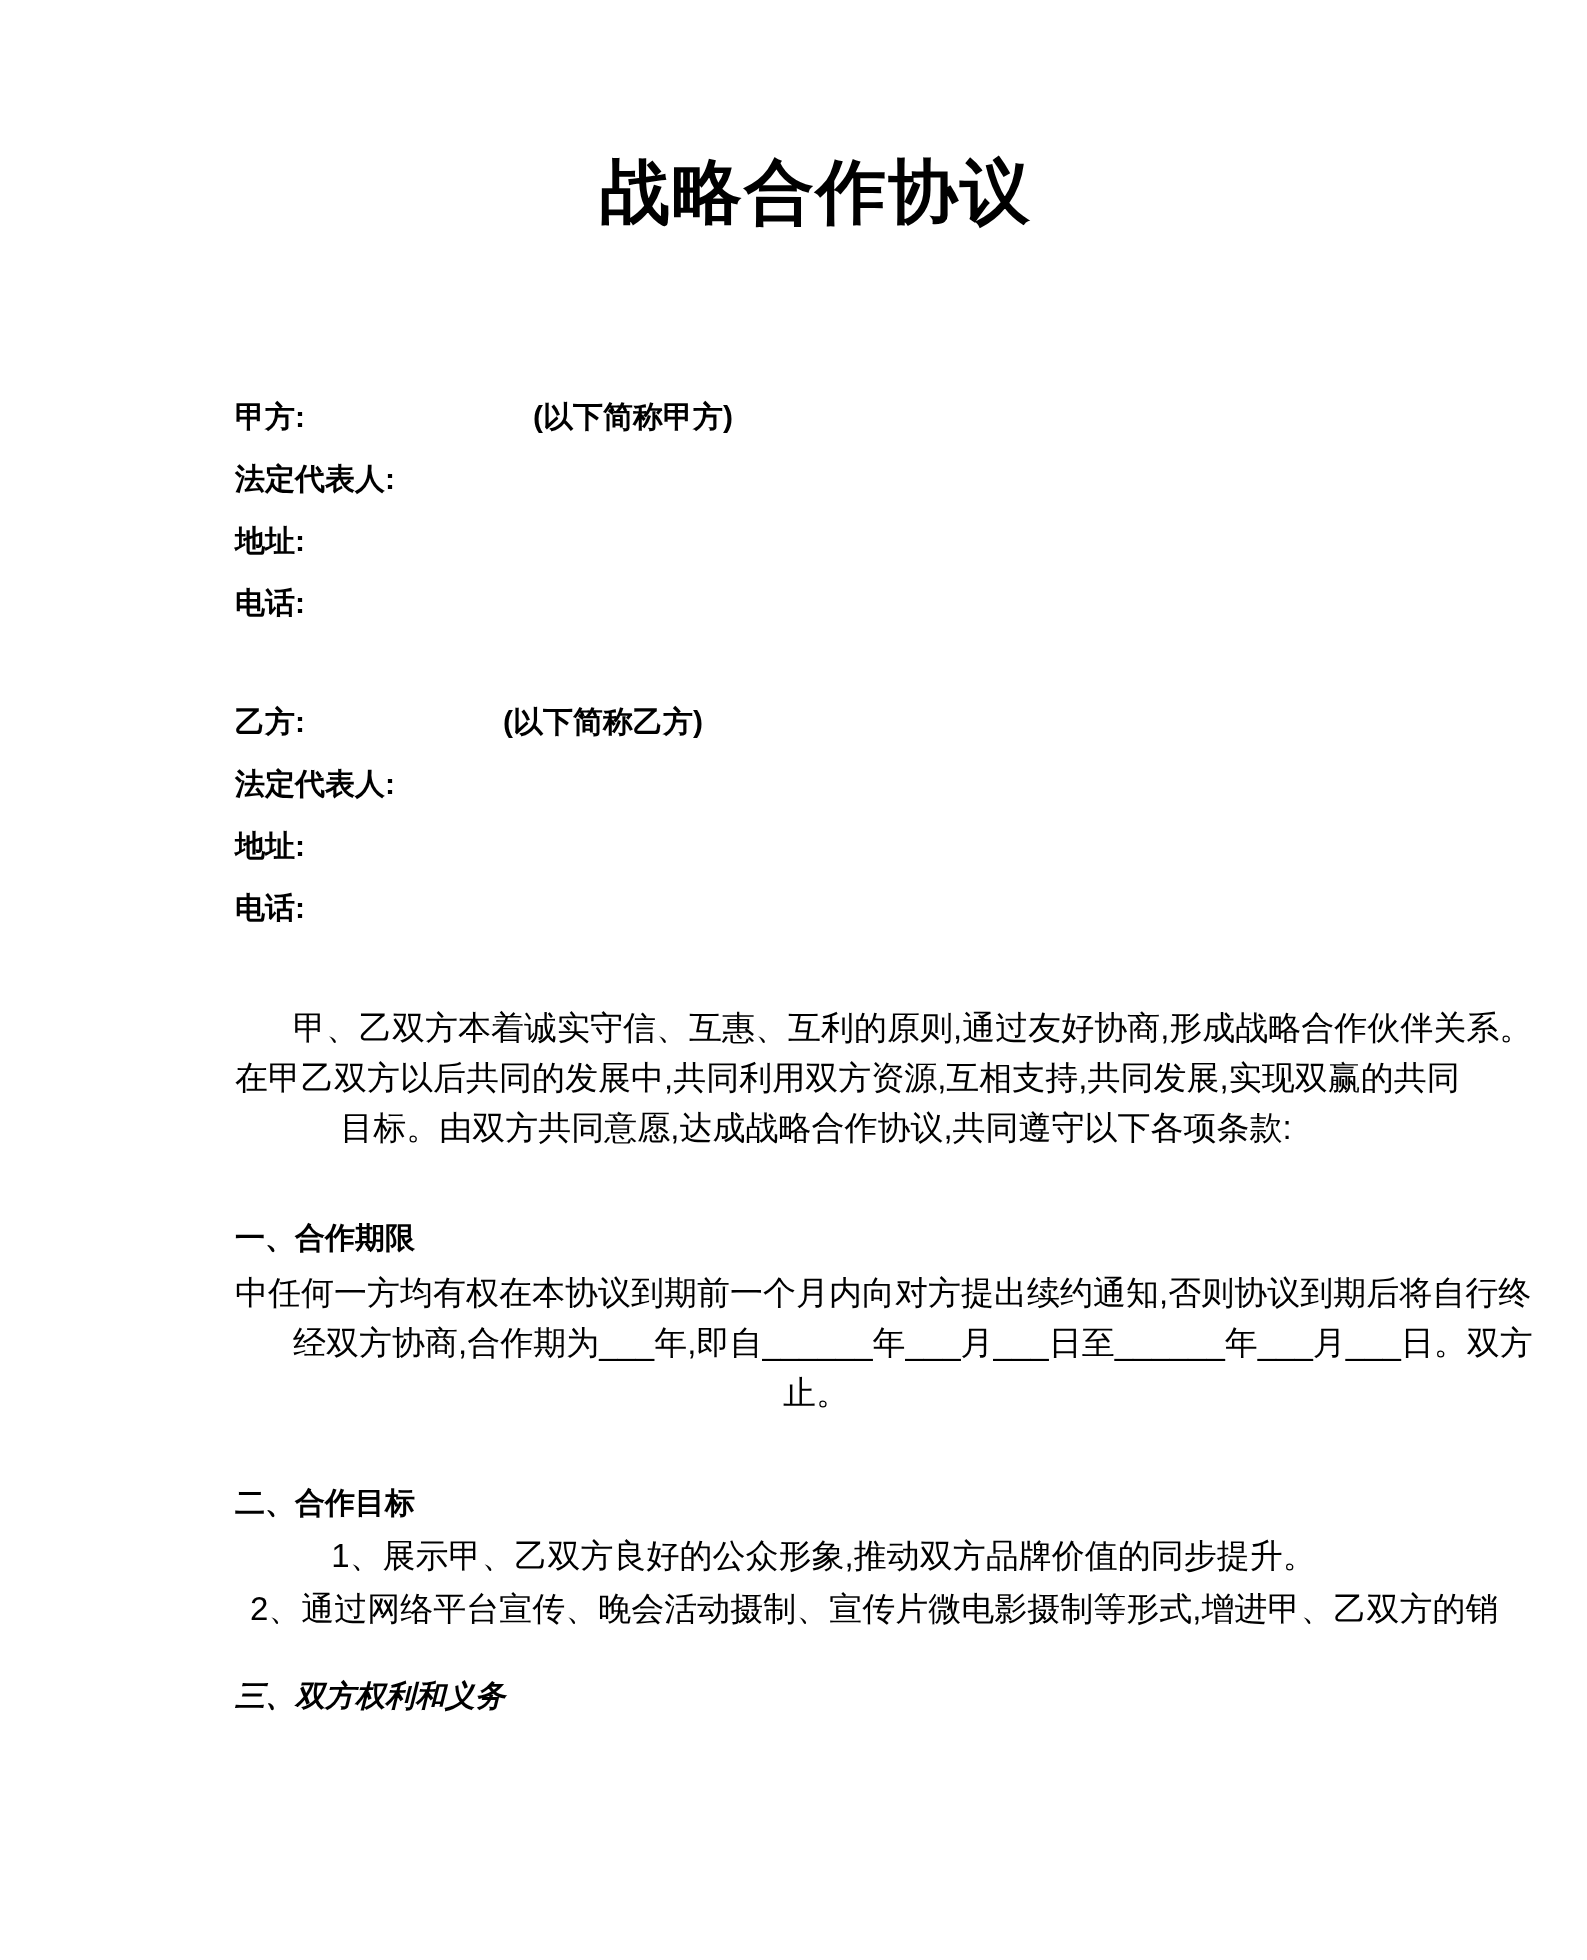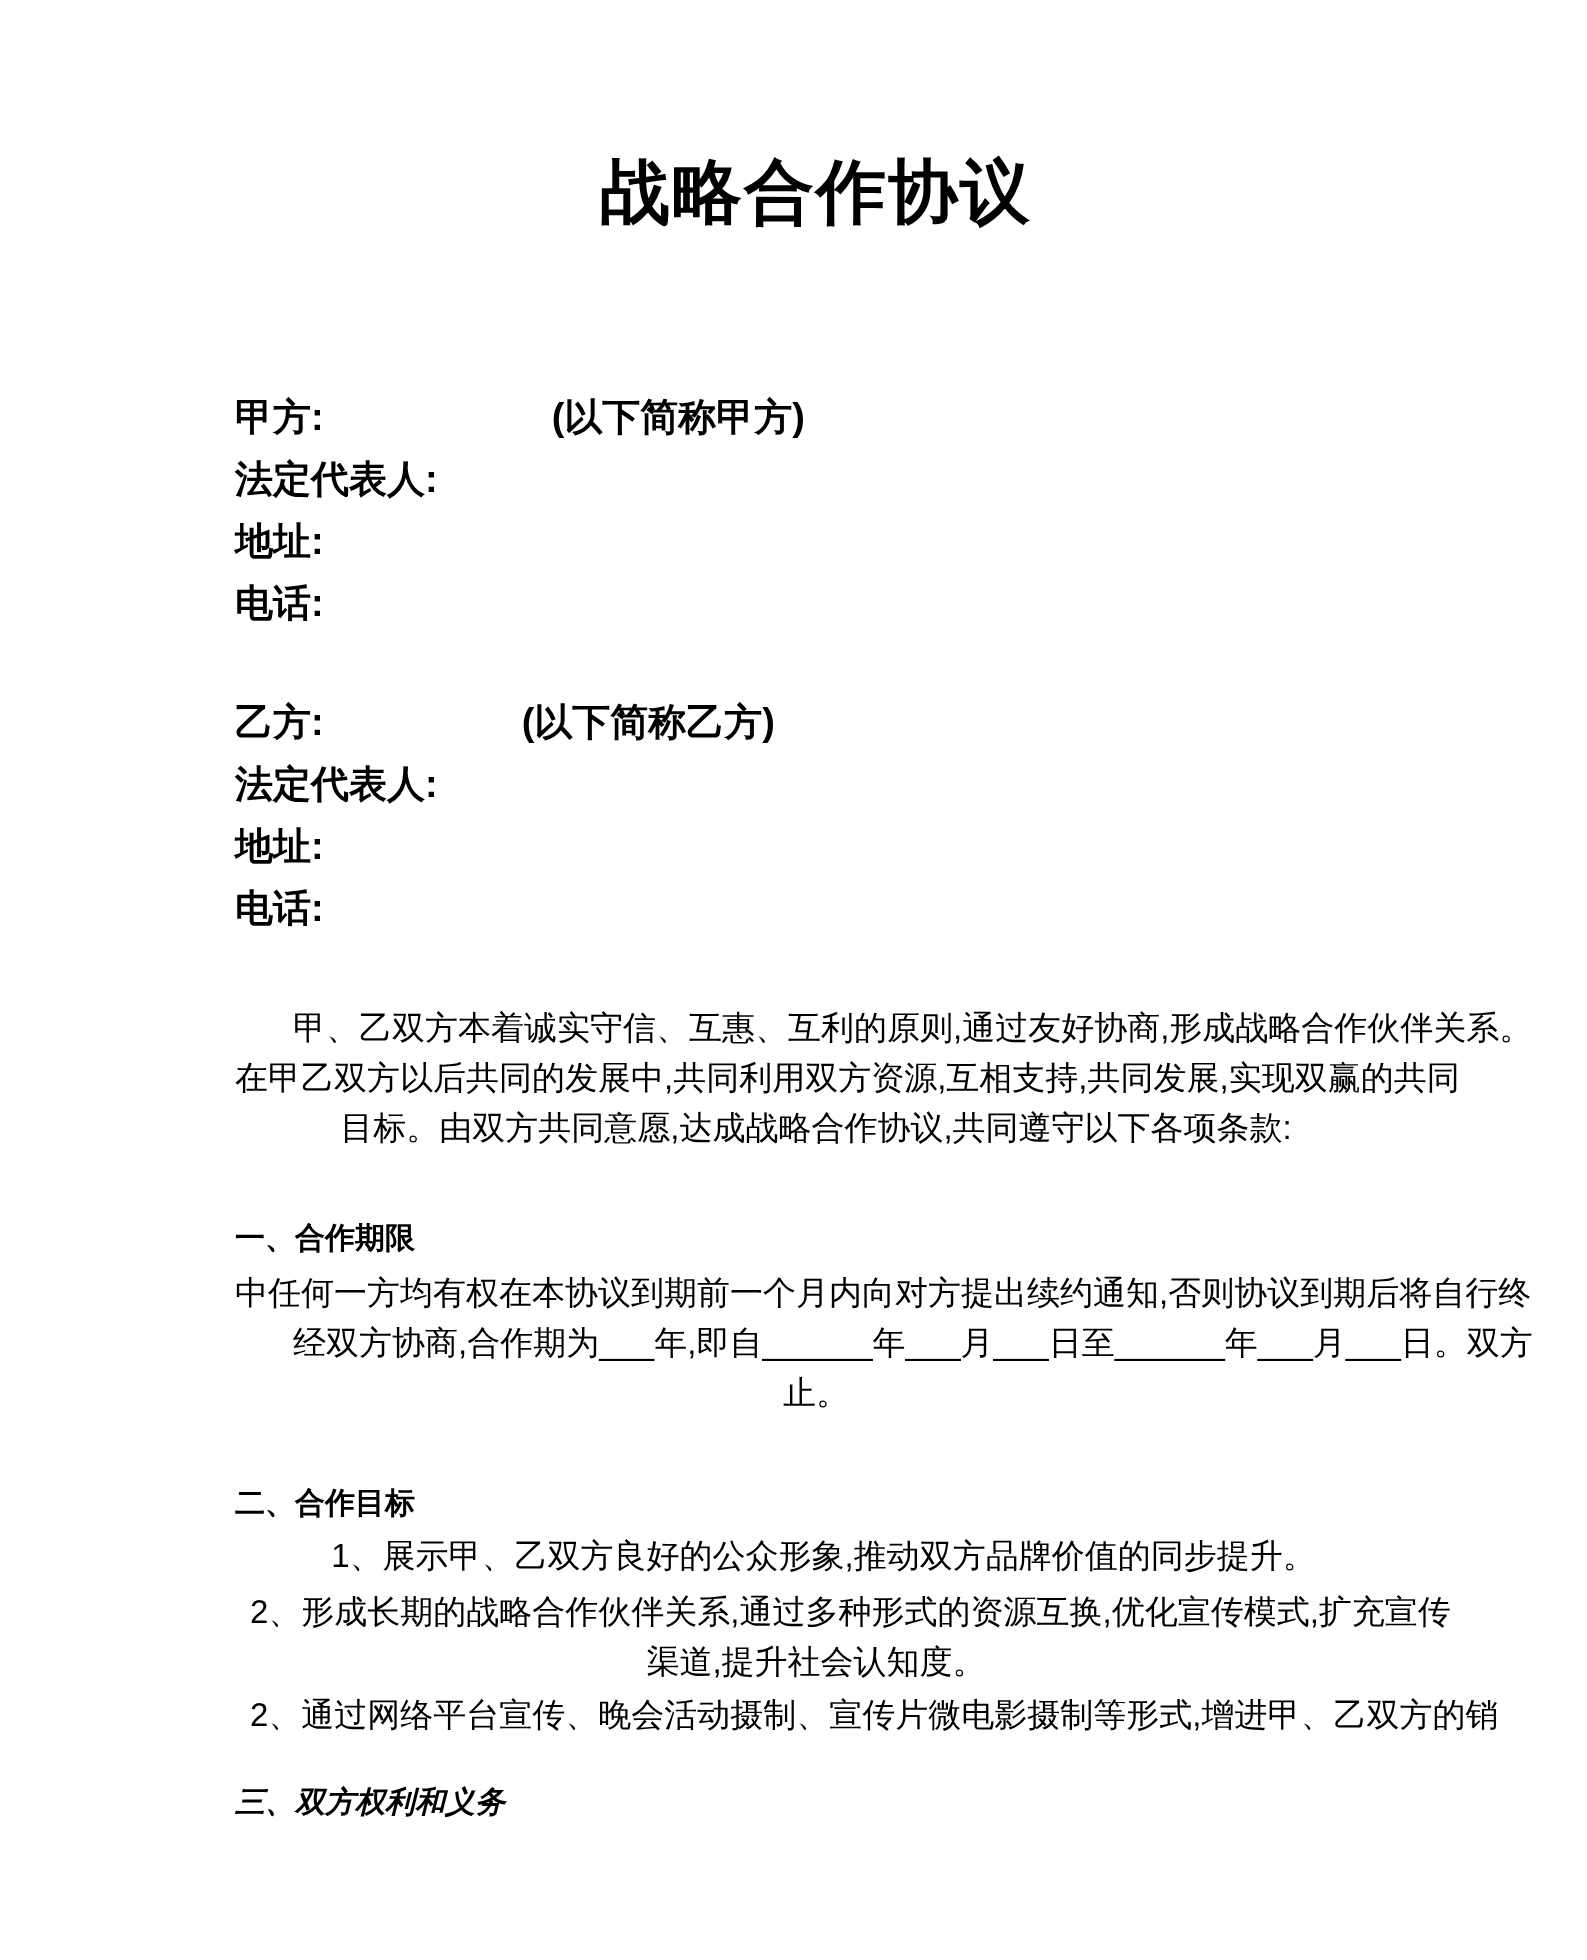--- a/index.html
+++ b/index.html
@@ -26,21 +26,21 @@
     font-weight: bold;
     text-align: center;
     letter-spacing: 2px;
     white-space: nowrap;
   }
   
   .party-block { }
   .party-a { margin-top: 152px; }
   .party-b { margin-top: 57px; }
   .party-line {
-    font-size: 38px;
+    font-size: 30px;
     line-height: 62px;
     font-weight: bold;
     white-space: nowrap;
   }
   .alias-a { padding-left: 228px; }
   .alias-b { padding-left: 198px; }
   
   .body-line {
     font-size: 33px;
     line-height: 50px;
@@ -100,23 +100,19 @@
   <div class="s1-body">
     <div class="body-line">中任何一方均有权在本协议到期前一个月内向对方提出续约通知,否则协议到期后将自行终</div>
     <div class="body-line indent2">经双方协商,合作期为___年,即自______年___月___日至______年___月___日。双方</div>
     <div class="body-line">止。</div>
   </div>
 
   <div class="sec-head s2-head">二、合作目标</div>
   <div class="item-1">
     <div class="body-line item-first">1、展示甲、乙双方良好的公众形象,推动双方品牌价值的同步提升。</div>
   </div>
-  <div class="item-2">
-    <div class="body-line item-first">2、形成长期的战略合作伙伴关系,通过多种形式的资源互换,优化宣传模式,扩充宣传</div>
-    <div class="body-line">渠道,提升社会认知度。</div>
-  </div>
   <div class="item-3">
     <div class="body-line item-first">2、通过网络平台宣传、晚会活动摄制、宣传片微电影摄制等形式,增进甲、乙双方的销</div>
   </div>
 
   <div class="sec-head s3-head">三、双方权利和义务</div>
 
 </div>
 
 </body></html>

